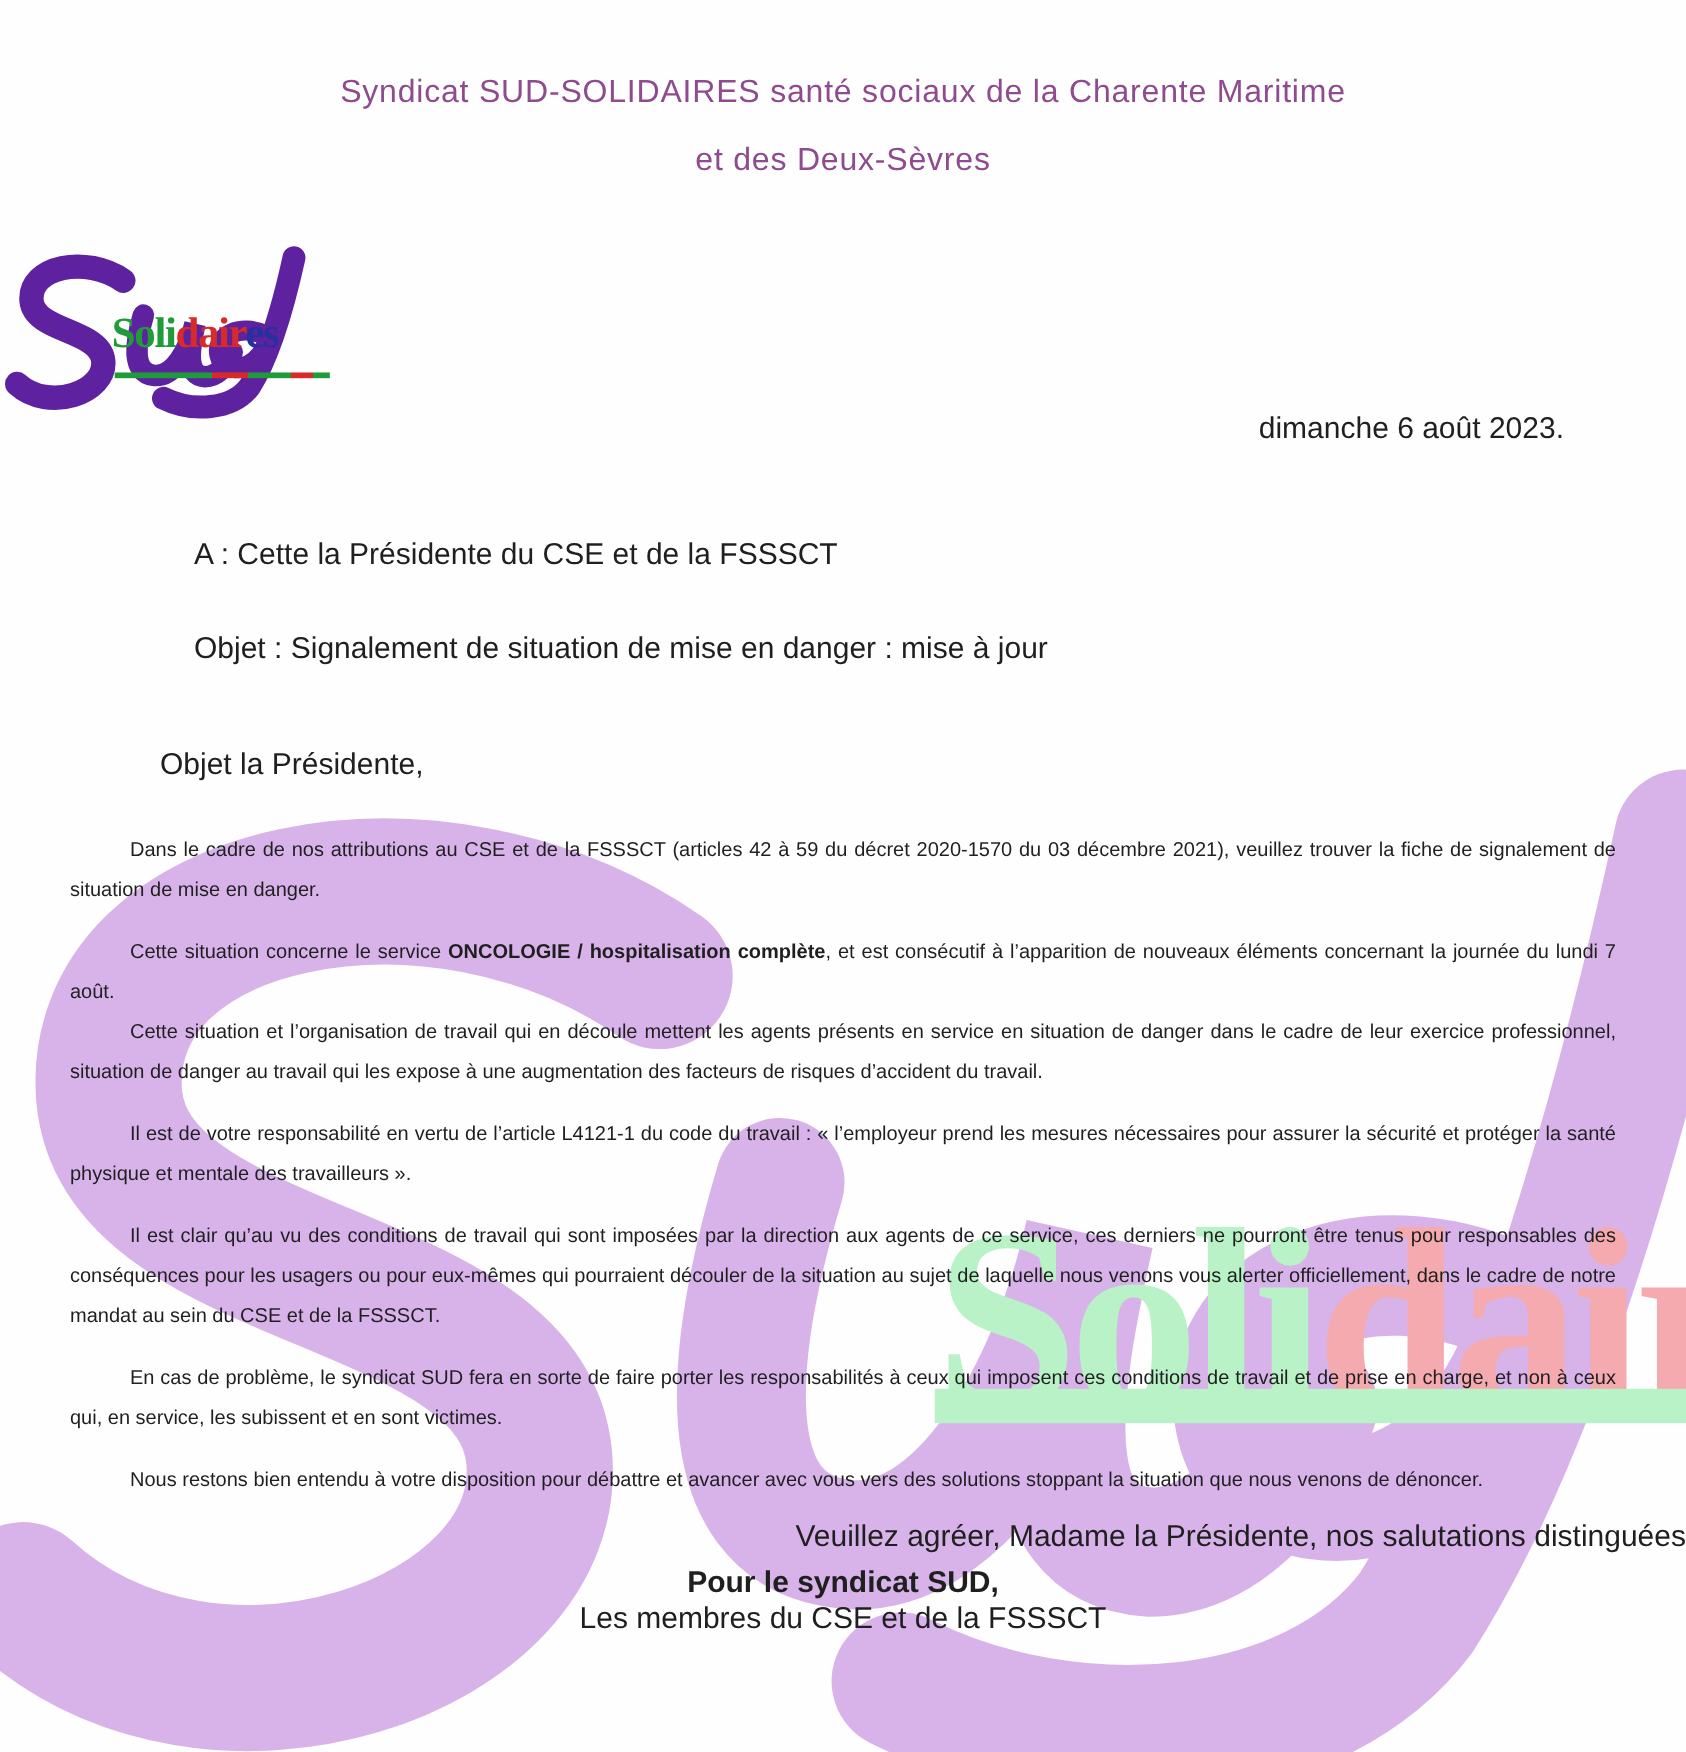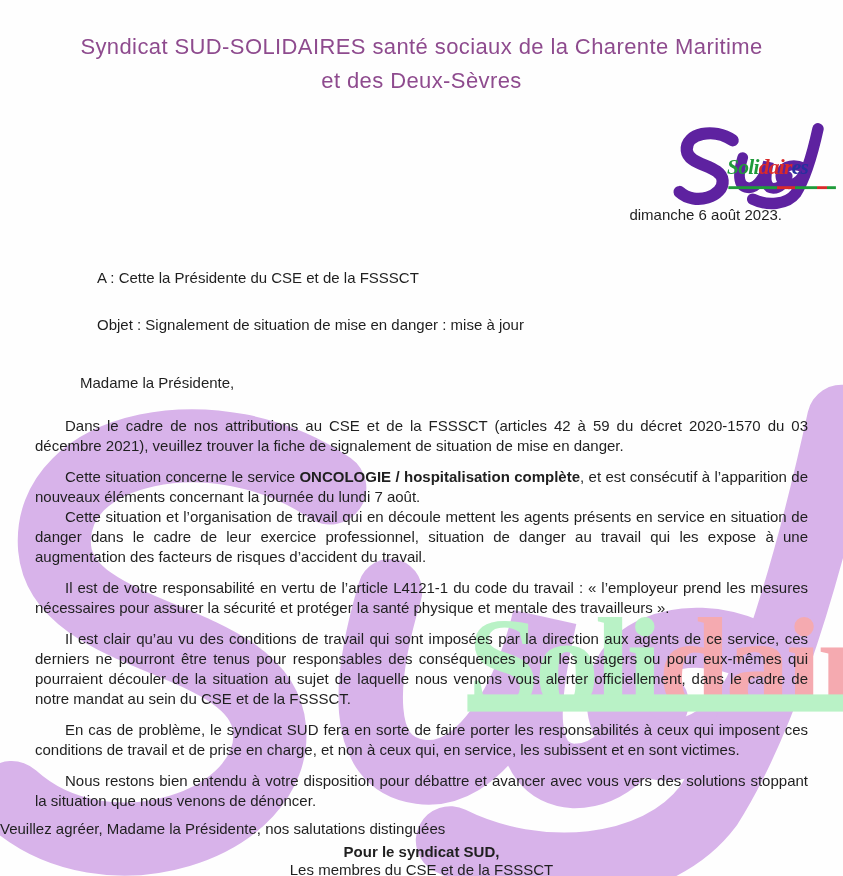--- a/index.html
+++ b/index.html
@@ -31,21 +31,21 @@
     position:absolute;left:78px;top:42px;white-space:nowrap;
     font-family:"Liberation Serif",serif;font-weight:bold;
     font-size:30px;letter-spacing:-1px;line-height:1;
   }
   .mark .underline{position:absolute;left:80px;top:84px;width:150px;height:4px;}
   .tone-green{color:var(--tone-green);}
   .tone-red{color:var(--tone-red);}
   .tone-blue{color:var(--tone-blue);}
 
   
-  .logo-row{display:flex;justify-content:flex-end;margin-top:28px;font-style:italic;}
+  .logo-row{display:flex;justify-content:flex-start;margin-top:28px;}
   .logo-box{
     width:172px;height:86px;position:relative;
     --mark-purple:var(--logo-purple);
     --tone-green:var(--logo-green);
     --tone-red:var(--logo-red);
     --tone-blue:var(--logo-blue);
   }
   .logo-box .mark{transform:scale(0.717);transform-origin:0 0;}
   .logo-box .underline{
     background:linear-gradient(to right,
@@ -62,33 +62,33 @@
     --tone-red:var(--wm-red);
     --tone-blue:var(--wm-blue);
   }
   .watermark-box .subtext{left:118px;top:46px;}
   .watermark-box .underline{left:118px;top:68px;width:160px;background:var(--wm-green);}
 
   
   .content{position:relative;z-index:1;padding-top:30px;}
   .title{
     text-align:center;color:var(--title-color);font-weight:normal;
-    font-size:22px;line-height:34px;letter-spacing:0.4px;
+    font-size:16px;line-height:34px;letter-spacing:0.4px;
   }
   .date-line{text-align:right;padding-right:61px;margin-top:-6px;font-size:15px;}
   .recipient-line{margin-top:46px;padding-left:97px;font-size:15px;line-height:18px;}
   .subject-line{margin-top:29px;padding-left:97px;font-size:15px;line-height:18px;}
   .salutation{margin-top:40px;padding-left:80px;font-size:15px;line-height:18px;}
   .letter-body{margin-top:24px;padding:0 35px;}
   .para{
-    font-size:15px;line-height:20px;text-align:justify;
+    font-size:10px;line-height:20px;text-align:justify;
     text-indent:30px;margin-top:11px;
   }
   .para.tight{margin-top:0;}
-  .closing-line{margin-top:8px;text-align:left;font-size:15px;line-height:20px;}
+  .closing-line{margin-top:8px;text-align:right;font-size:15px;line-height:20px;}
   .sig-line{text-align:center;font-size:15px;line-height:18px;}
   .sig-line.first{margin-top:4px;font-weight:bold;}
 </style>
 </head>
 <body>
 
 <div class="page">
 
   <div class="watermark-box" aria-hidden="true">
     <div class="mark">
@@ -124,21 +124,21 @@
         </div>
       </div>
     </div>
 
     <div class="date-line">dimanche 6 août 2023.</div>
 
     <div class="recipient-line">A : Cette la Présidente du CSE et de la FSSSCT</div>
 
     <div class="subject-line">Objet : Signalement de situation de mise en danger : mise à jour</div>
 
-    <div class="salutation">Madame la Présidente,</div>
+    <div class="salutation">Objet la Présidente,</div>
 
     <div class="letter-body">
         <p class="para"><span>Dans le cadre de nos attributions au CSE et de la FSSSCT (articles 42 à 59 du décret 2020-1570 du 03 décembre 2021), veuillez trouver la fiche de signalement de situation de mise en danger.</span></p>
         <p class="para"><span>Cette situation concerne le service </span><b>ONCOLOGIE / hospitalisation complète</b><span>, et est consécutif à l’apparition de nouveaux éléments concernant la journée du lundi 7 août.</span></p>
         <p class="para tight"><span>Cette situation et l’organisation de travail qui en découle mettent les agents présents en service en situation de danger dans le cadre de leur exercice professionnel, situation de danger au travail qui les expose à une augmentation des facteurs de risques d’accident du travail.</span></p>
         <p class="para"><span>Il est de votre responsabilité en vertu de l’article L4121-1 du code du travail : « l’employeur prend les mesures nécessaires pour assurer la sécurité et protéger la santé physique et mentale des travailleurs ».</span></p>
         <p class="para"><span>Il est clair qu’au vu des conditions de travail qui sont imposées par la direction aux agents de ce service, ces derniers ne pourront être tenus pour responsables des conséquences pour les usagers ou pour eux-mêmes qui pourraient découler de la situation au sujet de laquelle nous venons vous alerter officiellement, dans le cadre de notre mandat au sein du CSE et de la FSSSCT.</span></p>
         <p class="para"><span>En cas de problème, le syndicat SUD fera en sorte de faire porter les responsabilités à ceux qui imposent ces conditions de travail et de prise en charge, et non à ceux qui, en service, les subissent et en sont victimes.</span></p>
         <p class="para"><span>Nous restons bien entendu à votre disposition pour débattre et avancer avec vous vers des solutions stoppant la situation que nous venons de dénoncer.</span></p>
       </div>

